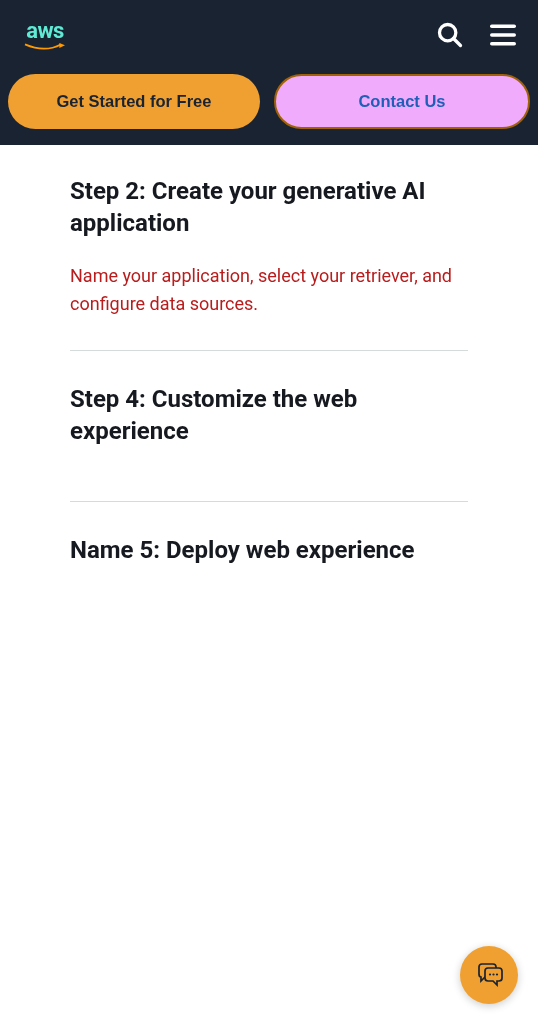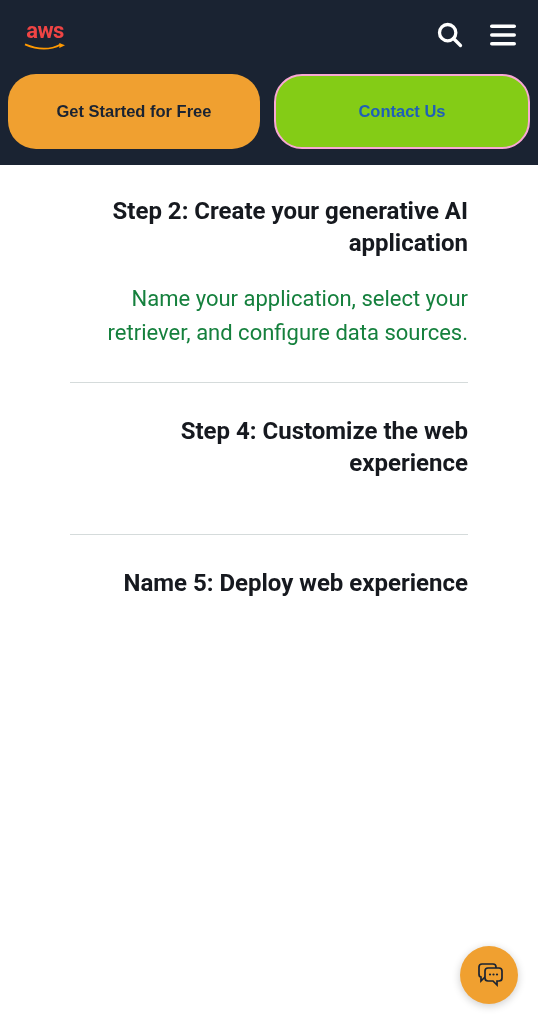--- a/index.html
+++ b/index.html
@@ -22,21 +22,21 @@
       align-items: center;
       justify-content: space-between;
       padding: 0 20px;
     }
     .logo {
       display: flex;
       flex-direction: column;
       align-items: center;
     }
     .logo-text {
-      color: #ef4444;
+      color: #5eead4;
       font-size: 22px;
       font-weight: 700;
       letter-spacing: -0.5px;
     }
     .logo-swoosh {
       width: 50px;
       height: 10px;
     }
     .header-icons {
       display: flex;
@@ -57,59 +57,58 @@
       background: #1a2332;
       display: flex;
       gap: 14px;
       padding: 4px 8px 16px 8px;
     }
     .cta-primary {
       flex: 1;
       background: #f0a030;
       border: none;
       border-radius: 28px;
-      padding: 28px 10px;
+      padding: 8px 10px;
       font-size: 16.5px;
       font-weight: 700;
       color: #1a2332;
       cursor: pointer;
     }
     .cta-secondary {
       flex: 1;
-      background: #84cc16;
-      border: 2px solid #f9a8d4;
+      background: #f0abfc;
+      border: 2px solid #a16207;
       border-radius: 28px;
       padding: 16px 10px;
       font-size: 16.5px;
       font-weight: 700;
       color: #1f5fb8;
       cursor: pointer;
     }
     .content {
       padding: 30px 70px 0 70px;
-      text-align: right;
     }
     .step {
       border-bottom: 1px solid #d5dbdb;
       padding-bottom: 32px;
       margin-bottom: 32px;
     }
     .step:last-child {
       border-bottom: none;
     }
     .step-title {
       font-size: 24px;
       font-weight: 700;
       color: #16191f;
       line-height: 1.35;
       margin-bottom: 22px;
     }
     .step-desc {
-      font-size: 22px;
-      color: #15803d;
+      font-size: 18px;
+      color: #b91c1c;
       line-height: 1.55;
     }
     .chat-fab {
       position: absolute;
       bottom: 20px;
       right: 20px;
       width: 58px;
       height: 58px;
       border-radius: 50%;
       background: #f0a030;

